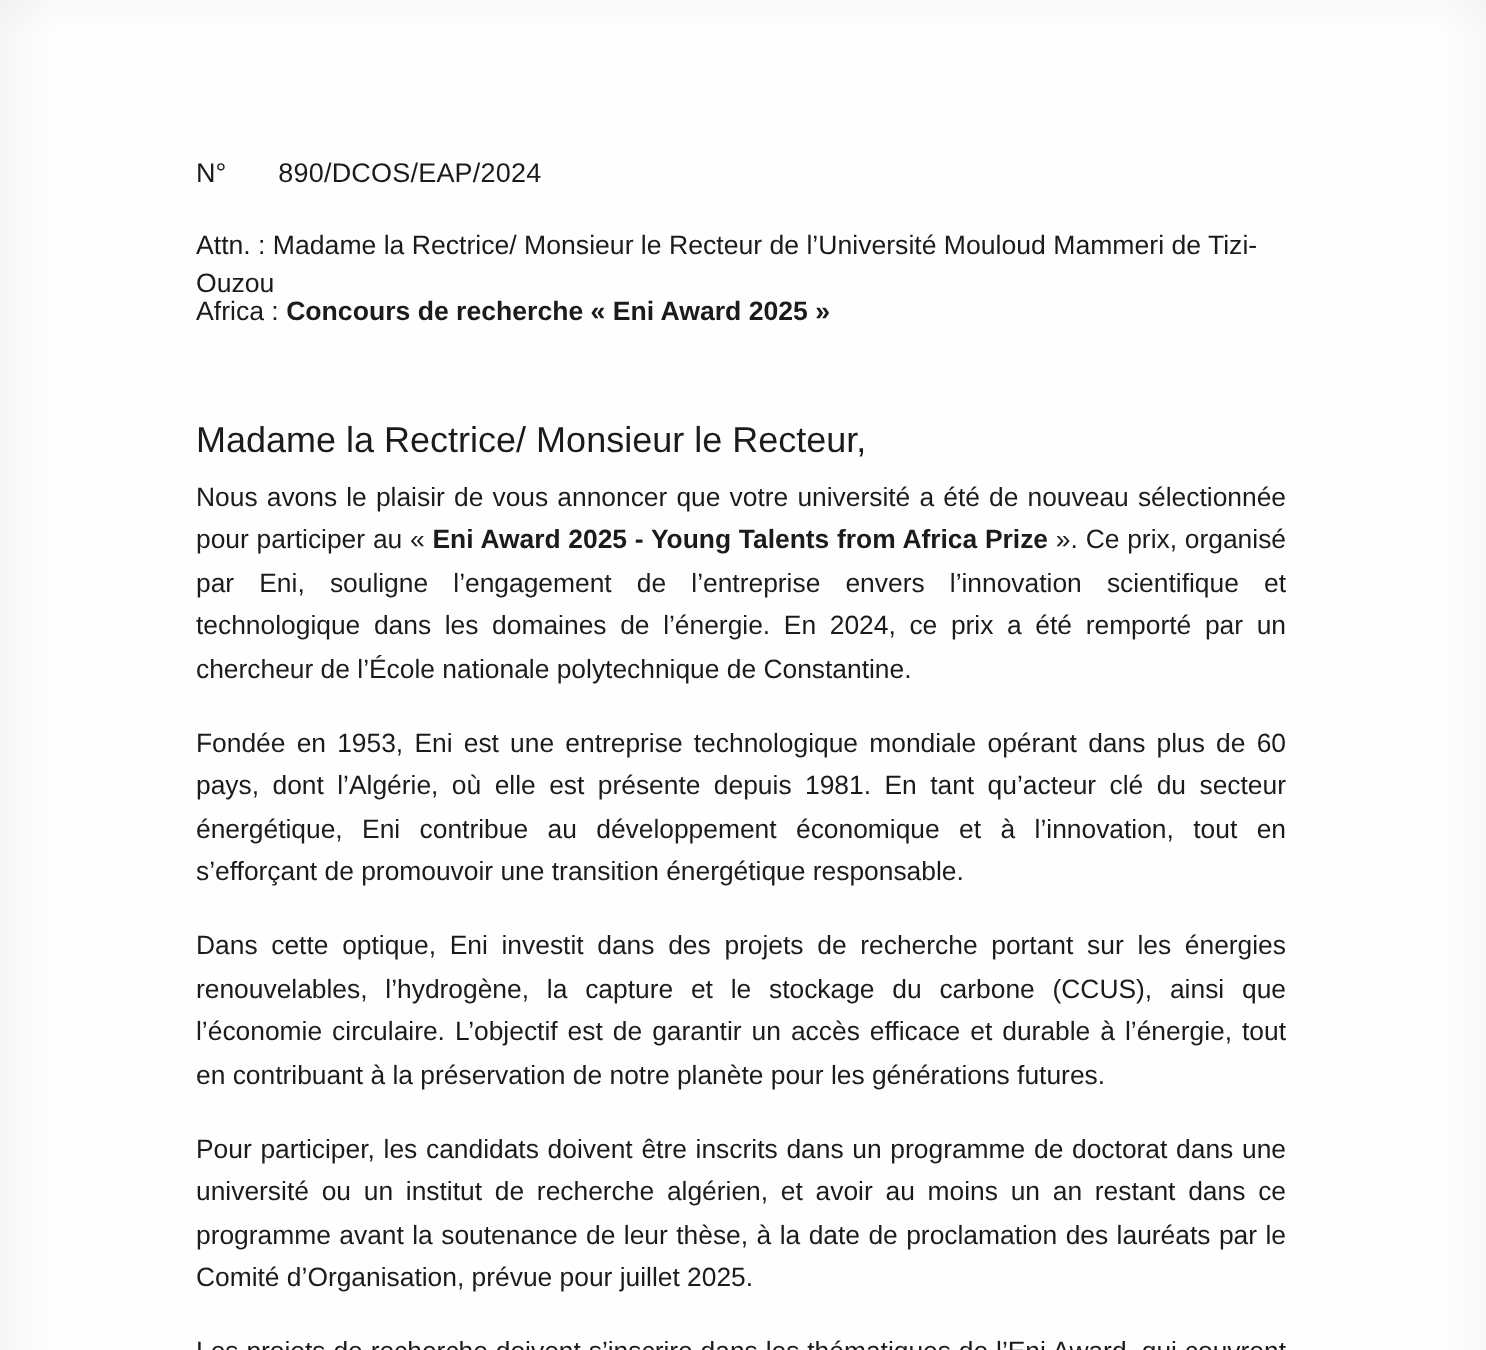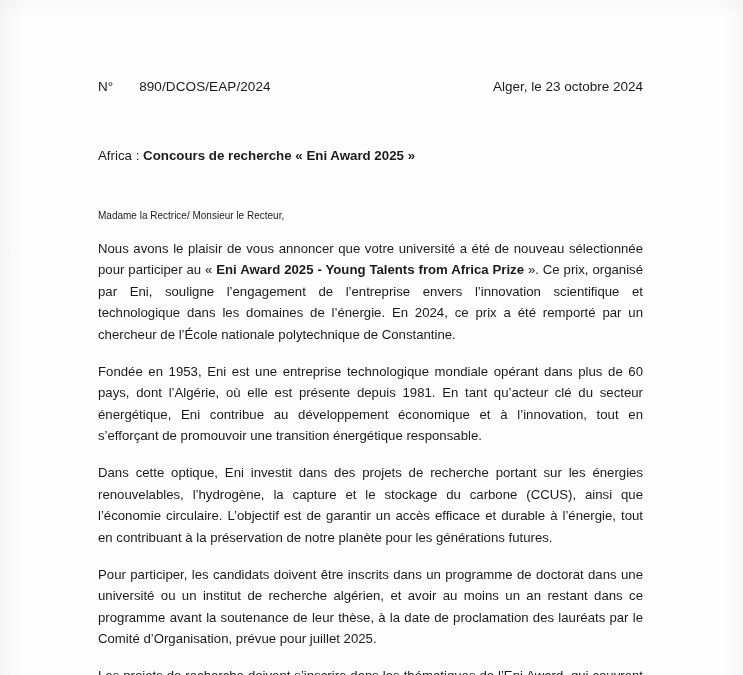--- a/index.html
+++ b/index.html
@@ -81,21 +81,21 @@
     font-weight: 400;
   }
   .subject .subject-value {
     font-weight: 700;
     text-align: right;
   }
   .salutation {
     position: absolute;
     left: 98px;
     top: 210px;
-    font-size: 10px;
+    font-size: 18px;
   }
   .body {
     position: absolute;
     left: 98px;
     top: 238px;
     width: 545px;
   }
   .para {
     font-size: 13.2px;
     line-height: 1.62;
@@ -112,23 +112,23 @@
 <body>
 
 <div class="page">
   <div class="content">
 
     <div class="header-row">
       <div class="ref-no">
         <span class="ref-label">N°</span>
         <span class="ref-value">890/DCOS/EAP/2024</span>
       </div>
-      <div class="place-date">Alger, le 23 octobre 2024</div>
     </div>
 
+    <div class="attn">Attn. : Madame la Rectrice/ Monsieur le Recteur de l’Université Mouloud Mammeri de Tizi-Ouzou</div>
 
     <div class="subject">
       <span class="subject-label">Africa : </span><span class="subject-value">Concours de recherche « Eni Award 2025 »</span>
     </div>
 
     <div class="salutation">Madame la Rectrice/ Monsieur le Recteur,</div>
 
     <div class="body" id="letter-body">
         <p class="para"><span>Nous avons le plaisir de vous annoncer que votre université a été de nouveau sélectionnée pour participer au « </span><b>Eni Award 2025 - Young Talents from Africa Prize</b><span> ». Ce prix, organisé par Eni, souligne l’engagement de l’entreprise envers l’innovation scientifique et technologique dans les domaines de l’énergie. En 2024, ce prix a été remporté par un chercheur de l’École nationale polytechnique de Constantine.</span></p>
         <p class="para"><span>Fondée en 1953, Eni est une entreprise technologique mondiale opérant dans plus de 60 pays, dont l’Algérie, où elle est présente depuis 1981. En tant qu’acteur clé du secteur énergétique, Eni contribue au développement économique et à l’innovation, tout en s’efforçant de promouvoir une transition énergétique responsable.</span></p>

